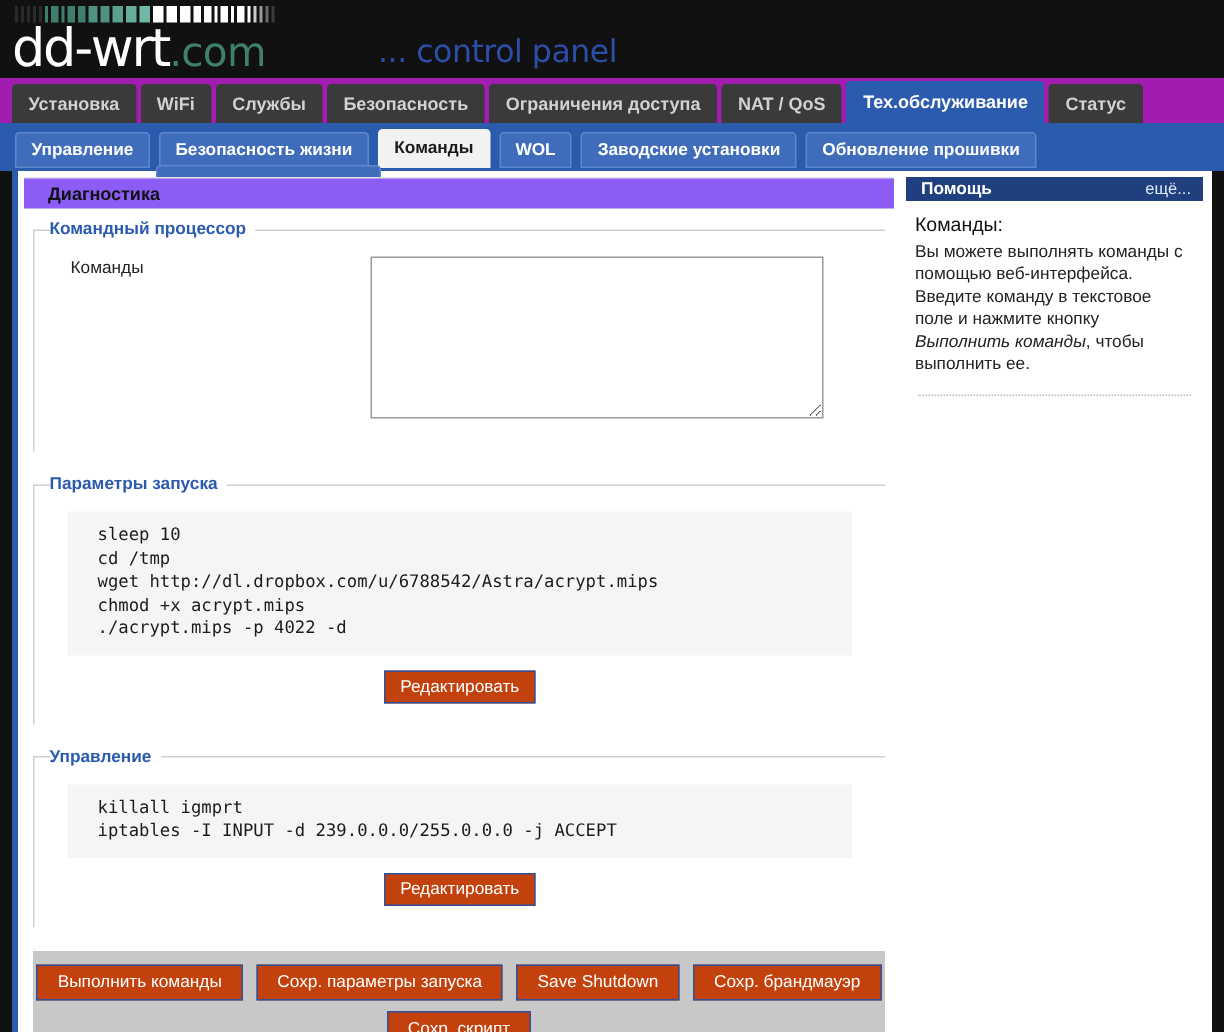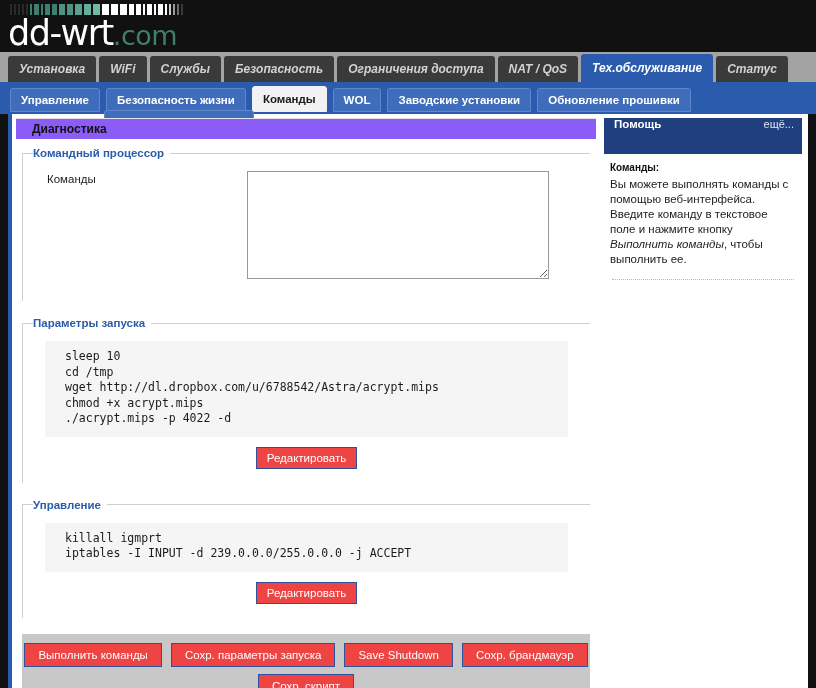--- a/index.html
+++ b/index.html
@@ -47,23 +47,23 @@
     display: inline-block;
     width: 58px; height: 10px;
     background: #ffffff;
     vertical-align: -1px;
   }
 
   
   .tabbar {
     position: relative;
     width: 816px; height: 30px;
-    background: #a3a3a3;
+    background: #a21caf;
     padding-left: 8px;
-    display: flex; align-items: flex-end; gap: 3px; font-style: italic;
+    display: flex; align-items: flex-end; gap: 3px;
   }
   .tab {
     height: 26px; padding: 0 11px;
     display: flex; align-items: center;
     font-size: 12px; font-weight: bold;
     color: #d2d2d2;
     background: #3a3a3a;
     border-radius: 3px 3px 0 0;
     cursor: pointer;
     white-space: nowrap;
@@ -174,21 +174,21 @@
     color: #1b1b1b;
     white-space: pre;
   }
 
   .editrow {
     display: flex; justify-content: center;
     padding: 10px 0 2px 0;
   }
 
   .btn {
-    background: #ef4444;
+    background: #c2410c;
     color: #ffffff;
     border: 1px solid #30509c;
     font-family: "Liberation Sans", sans-serif;
     font-size: 11.5px;
     padding: 4px 10px;
     cursor: pointer;
     white-space: nowrap;
   }
 
   .actionbar {
@@ -205,35 +205,35 @@
   .actionbar .btn { padding: 5px 13px; }
 
   
   .helpcol {
     width: 208px; flex: 0 0 208px;
     background: #ffffff;
     padding: 4px 6px 0 4px;
   }
   .helphead {
     background: #1f3f7f;
-    height: 36px;
-    display: flex; 
+    height: 16px;
+    display: flex; align-items: center;
     justify-content: space-between;
     padding: 0 8px 0 10px;
   }
   .helphead .h-title {
     font-size: 11.5px; font-weight: bold; color: #ffffff;
   }
   .helphead .h-more {
     font-size: 11px; color: #dfe6f5; cursor: pointer;
   }
   .helpbody { padding: 8px 6px 0 6px; }
   .helpbody h4 {
     margin: 0 0 4px 0;
-    font-size: 10px; font-weight: bold; color: #111111;
+    font-size: 13px; font-weight: normal; color: #111111;
   }
   .helpbody p {
     margin: 0; font-size: 11.5px; line-height: 15px; color: #222222;
   }
   .helpbody em { font-style: italic; }
   .help-divider {
     margin: 12px 2px 0 2px;
     border-top: 1px dotted #b8b8b8;
   }
   .rightgutter { flex: 1 1 auto; background: #111111; }
@@ -269,20 +269,21 @@
         <i style="background: rgb(255, 255, 255); width: 2px;"></i>
         <i style="background: rgb(255, 255, 255); width: 5px;"></i>
         <i style="background: rgb(255, 255, 255); width: 2px;"></i>
         <i style="background: rgb(204, 204, 204); width: 2px;"></i>
         <i style="background: rgb(154, 154, 154); width: 2px;"></i>
         <i style="background: rgb(106, 106, 106); width: 2px;"></i>
         <i style="background: rgb(58, 58, 58); width: 2px;"></i>
       </div>
     <div class="logo-text"><span>dd-wrt</span><span class="dotcom">.com</span></div>
   </div>
+  <div class="panel-slogan">... control panel</div>
 </div>
 
 <div class="tabbar" id="main-tabs">
     <div class="tab">
       <span>Установка</span>
     </div>
     <div class="tab">
       <span>WiFi</span>
     </div>
     <div class="tab">

